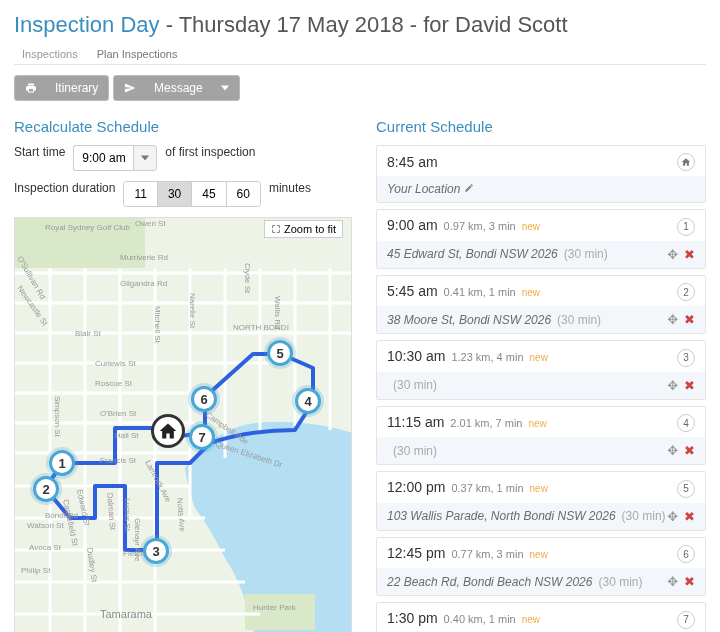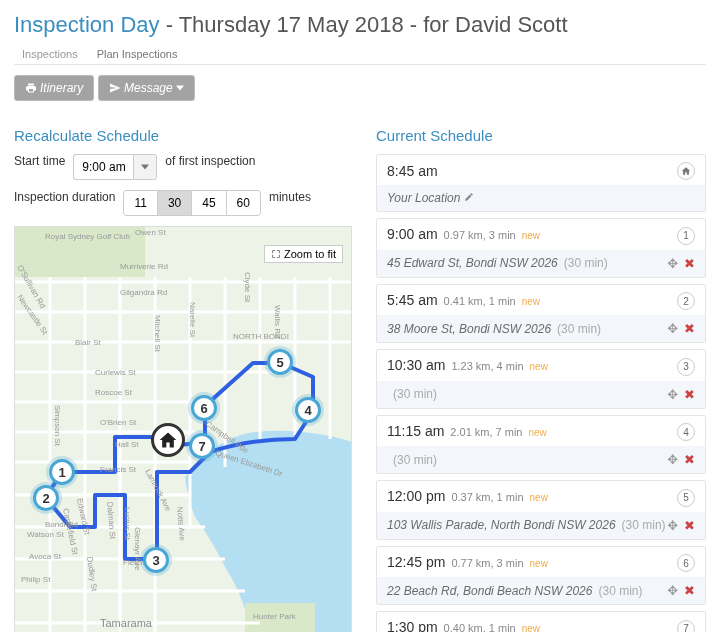--- a/index.html
+++ b/index.html
@@ -5,40 +5,40 @@
   * { box-sizing: border-box; }
   html, body { margin: 0; padding: 0; font-family: "Helvetica Neue", Helvetica, Arial, sans-serif; font-size: 13px; color: #333; background: #fff; }
   .wrap { width: 720px; padding: 8px 14px 20px; }
   .page-title { font-size: 22px; margin: 4px 0 6px; font-weight: 400; }
   .page-title .accent { color: #3a8dbf; }
   .page-title .rest { color: #555; }
   .tabs { border-bottom: 1px solid #e5e5e5; font-size: 11px; margin-bottom: 10px; }
   .tab { display: inline-block; padding: 4px 8px; color: #999; cursor: pointer; }
   .tab.active { color: #777; }
   .btnrow { margin-bottom: 10px; }
-  .btn { display: inline-flex; align-items: center; gap: 3px; padding: 5px 10px; font-size: 12px; border-radius: 3px; border: 1px solid #bbb; background: #a3a3a3; color: #fff; cursor: pointer; font-style: italic; }
+  .btn { display: inline-flex; align-items: center; gap: 18px; padding: 5px 10px; font-size: 12px; border-radius: 3px; border: 1px solid #bbb; background: #a3a3a3; color: #fff; cursor: pointer; }
   .btn svg { fill: #fff; }
   .cols { display: flex; gap: 24px; }
   .left { width: 338px; }
   .right { flex: 1; }
-  .section-h { color: #3a8dbf; font-size: 15px; font-weight: 400; margin: 16px 0 10px; }
+  .section-h { color: #3a8dbf; font-size: 15px; font-weight: 400; margin: 7px 0 10px; }
   .formrow { display: flex; gap: 8px; font-size: 12px; margin-bottom: 10px; }
   .formrow label { color: #333; }
   .select-wrap { display: inline-flex; }
   .select-wrap input { width: 60px; padding: 5px 8px; border: 1px solid #ccc; border-right: none; border-radius: 3px 0 0 3px; font-size: 12px; }
   .select-caret { width: 24px; border: 1px solid #ccc; border-radius: 0 3px 3px 0; background: #f3f3f3; display: flex; align-items: center; justify-content: center; cursor: pointer; }
   .seg { display: inline-flex; border-radius: 3px; overflow: hidden; }
   .seg button { padding: 5px 10px; background: #fff; border: 1px solid #ccc; margin-left: -1px; font-size: 12px; cursor: pointer; }
   .seg button:first-child { margin-left: 0; border-radius: 3px 0 0 3px; }
   .seg button:last-child { border-radius: 0 3px 3px 0; }
   .seg button.sel { background: #d9d9d9; }
   .map { position: relative; width: 338px; height: 420px; background: #eef3e8; border: 1px solid #ddd; overflow: hidden; }
   .marker { position: absolute; width: 26px; height: 26px; border: 3px solid #4aa6d4; border-radius: 50%; background: #fff; box-shadow: 0 0 0 3px rgba(74,166,212,.25); display:flex; align-items:center; justify-content:center; font-weight:700; font-size:13px; color:#333; }
   .home-marker { position:absolute; width:34px; height:34px; background:#fff; border:3px solid #333; border-radius:50%; display:flex; align-items:center; justify-content:center; }
-  .zoomfit { position:absolute; top:18px; right:8px; background:#fff; border:1px solid #ccc; padding:2px 6px; font-size:11px; cursor:pointer; display:flex; align-items:center; gap:3px; }
+  .zoomfit { position:absolute; top:2px; right:8px; background:#fff; border:1px solid #ccc; padding:2px 6px; font-size:11px; cursor:pointer; display:flex; align-items:center; gap:3px; }
   .sched-card { border:1px solid #e4e4e4; background:#fff; border-radius:2px; margin-bottom:6px; }
   .sched-top { padding:7px 10px 5px; display:flex; align-items:baseline; gap:6px; }
   .sched-top .time { font-size:14px; color:#333; }
   .sched-top .dist { font-size:11px; color:#888; }
   .sched-top .new { font-size:10px; color:#f0ad4e; }
   .round { margin-left:auto; width:18px; height:18px; border:1px solid #ccc; border-radius:50%; display:flex; align-items:center; justify-content:center; font-size:10px; color:#666; background:#fff; }
   .sched-bot { background:#f3f7fb; padding:6px 10px; display:flex; align-items:center; font-style:italic; color:#6b6b6b; font-size:12px; }
   .sched-bot .dur { font-style:normal; color:#aaa; margin-left:6px; }
   .sched-bot .edit-icon { margin-left:4px; cursor:pointer; }
   .sched-bot .actions { margin-left:auto; font-style:normal; display:flex; gap:6px; }

